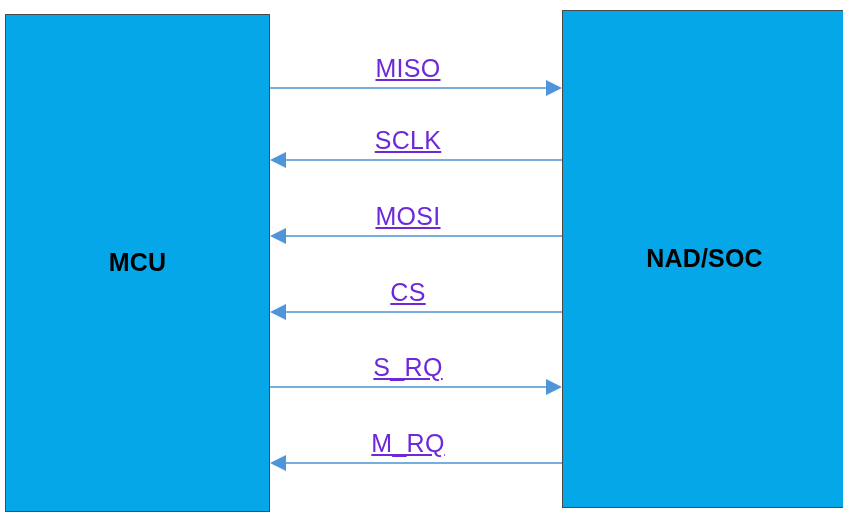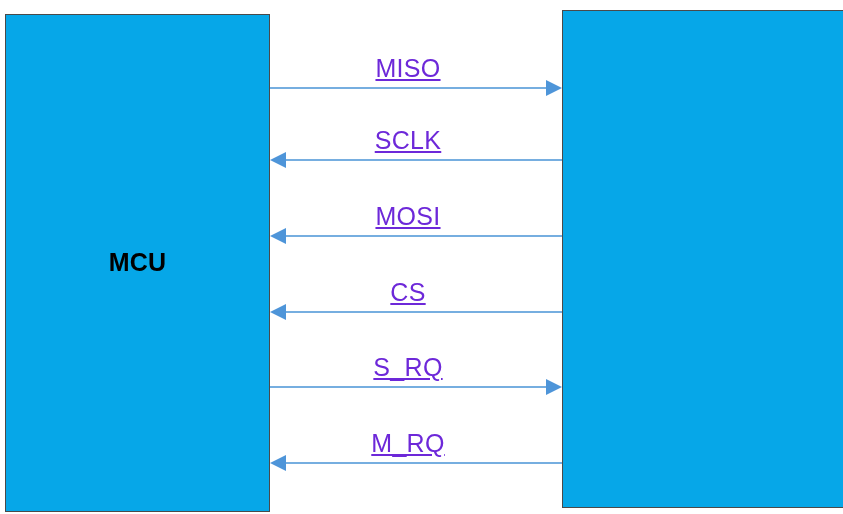--- a/index.html
+++ b/index.html
@@ -99,20 +99,21 @@
 </head>
 <body>
 
 <div id="canvas">
 
   <div id="node-mcu" class="node">
     <span class="node-line">MCU</span>
   </div>
 
   <div id="node-nad" class="node">
+    <span class="node-line">NAD/SOC</span>
 
   </div>
 
   <div class="signal to-right" style="top:88px">
     <span class="label">MISO</span>
     <span class="shaft"></span>
     <span class="head"></span>
   </div>
 
   <div class="signal to-left" style="top:160px">

